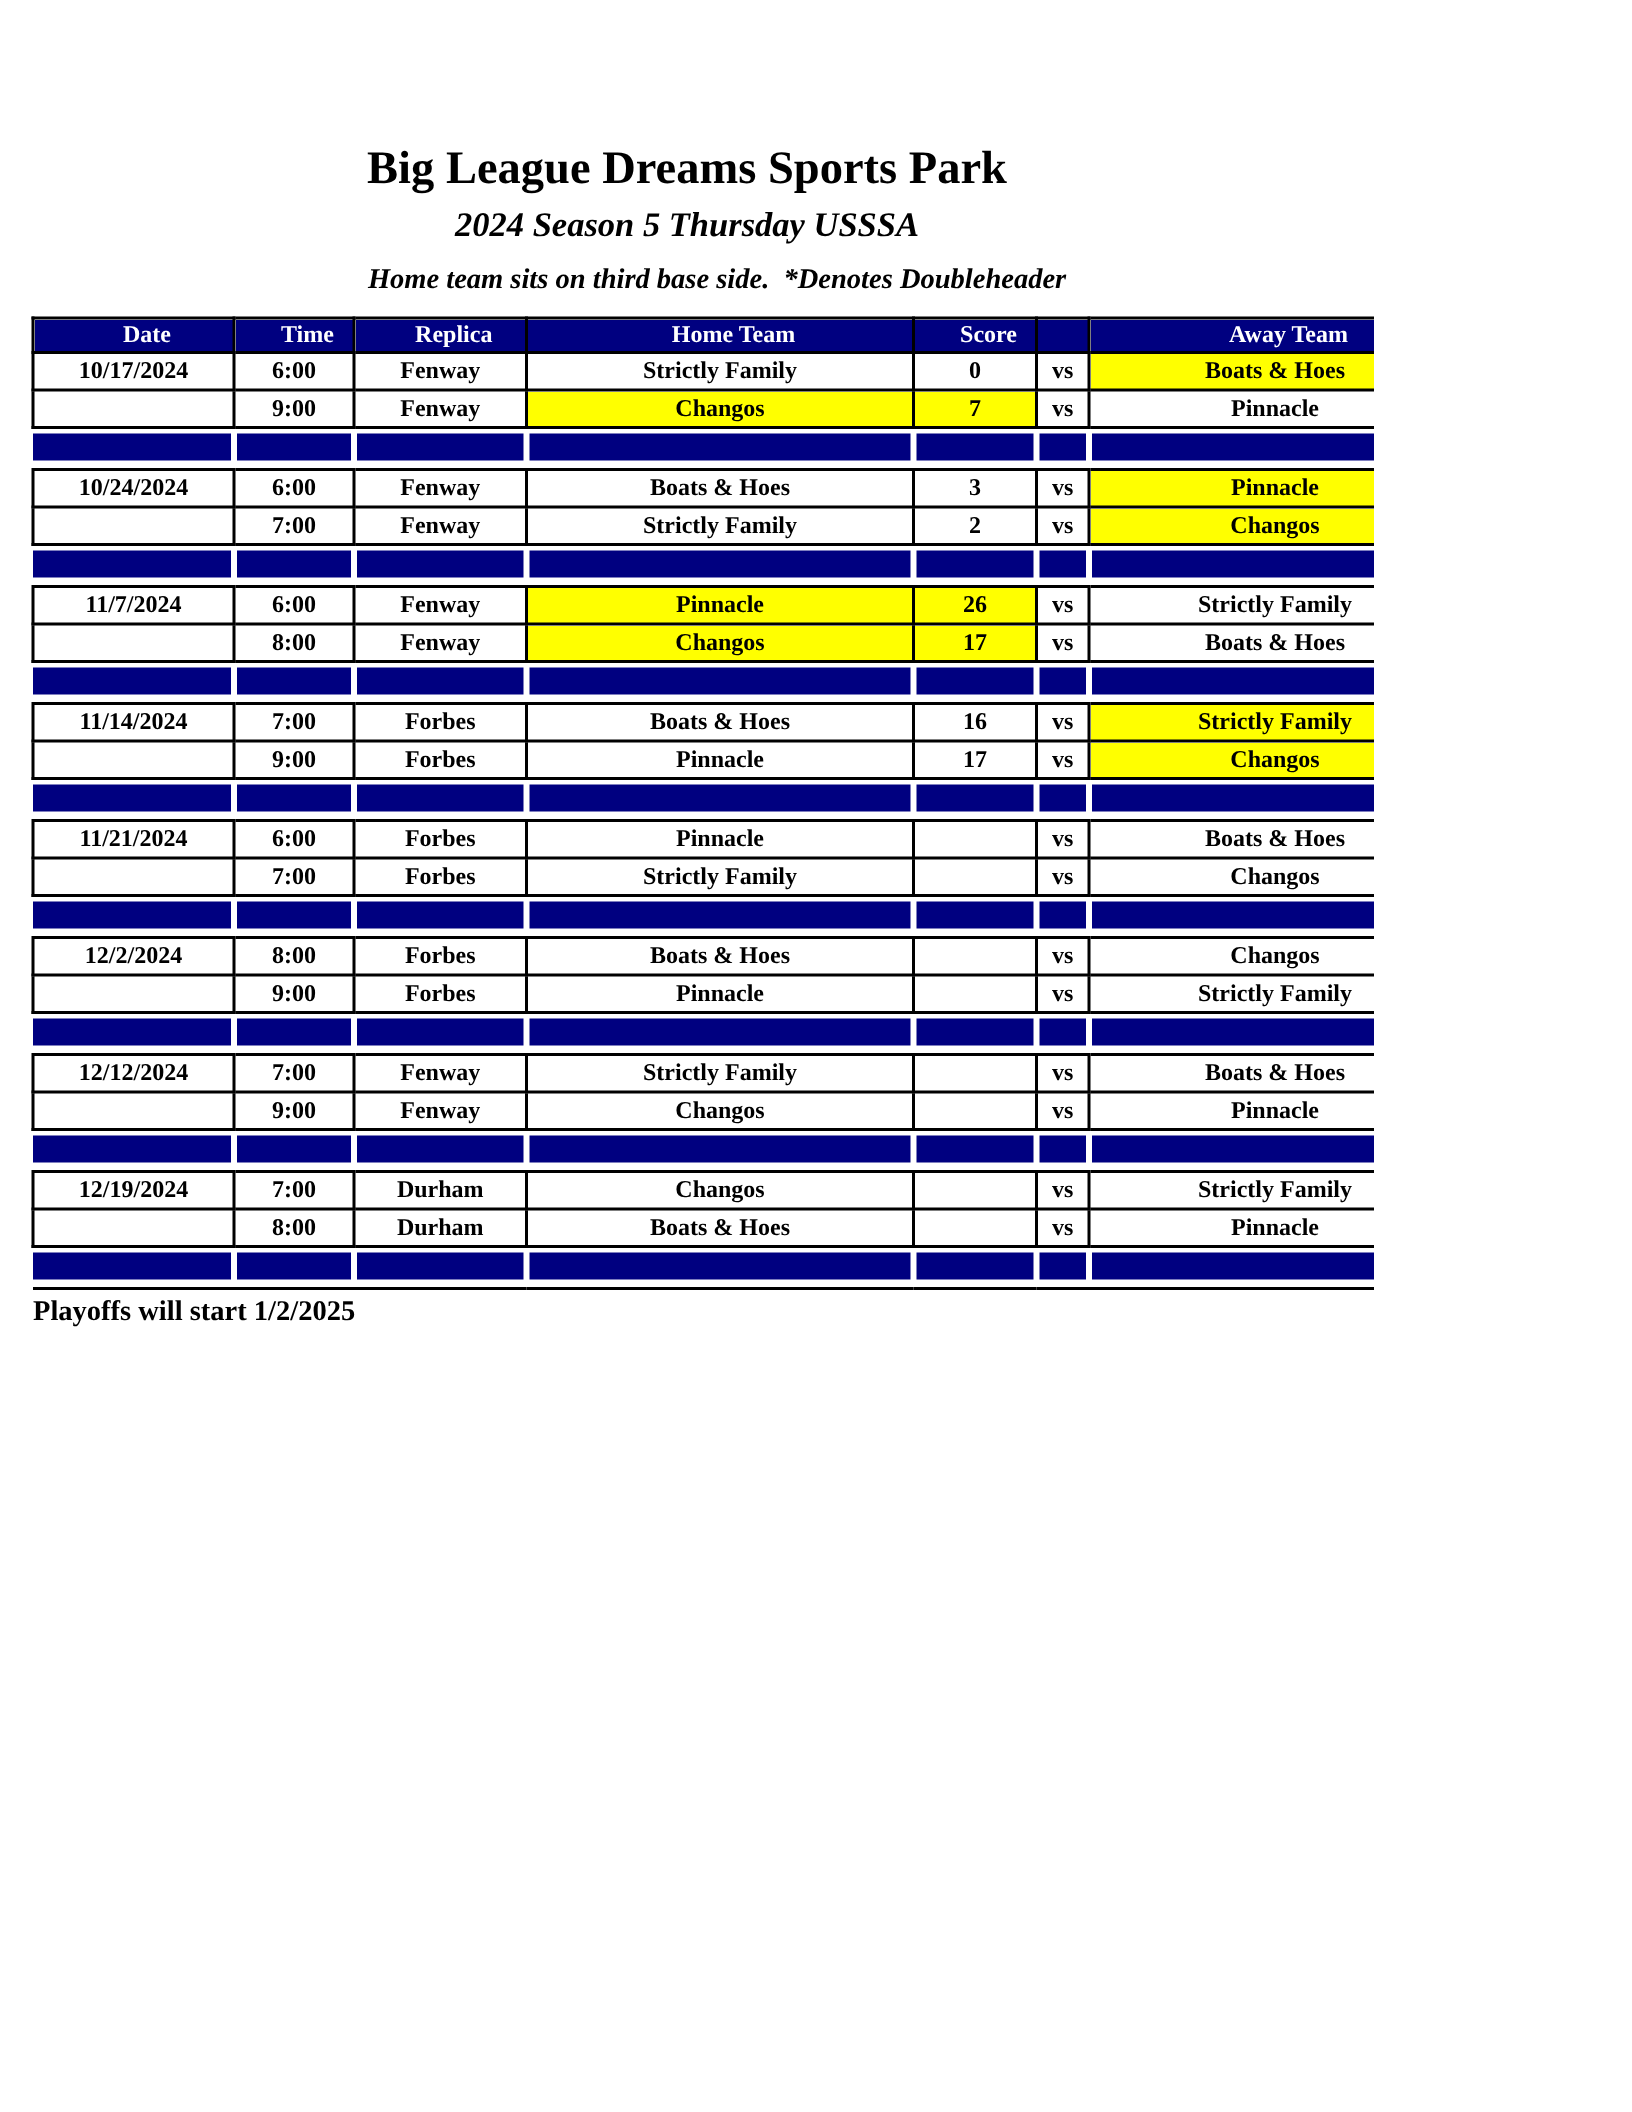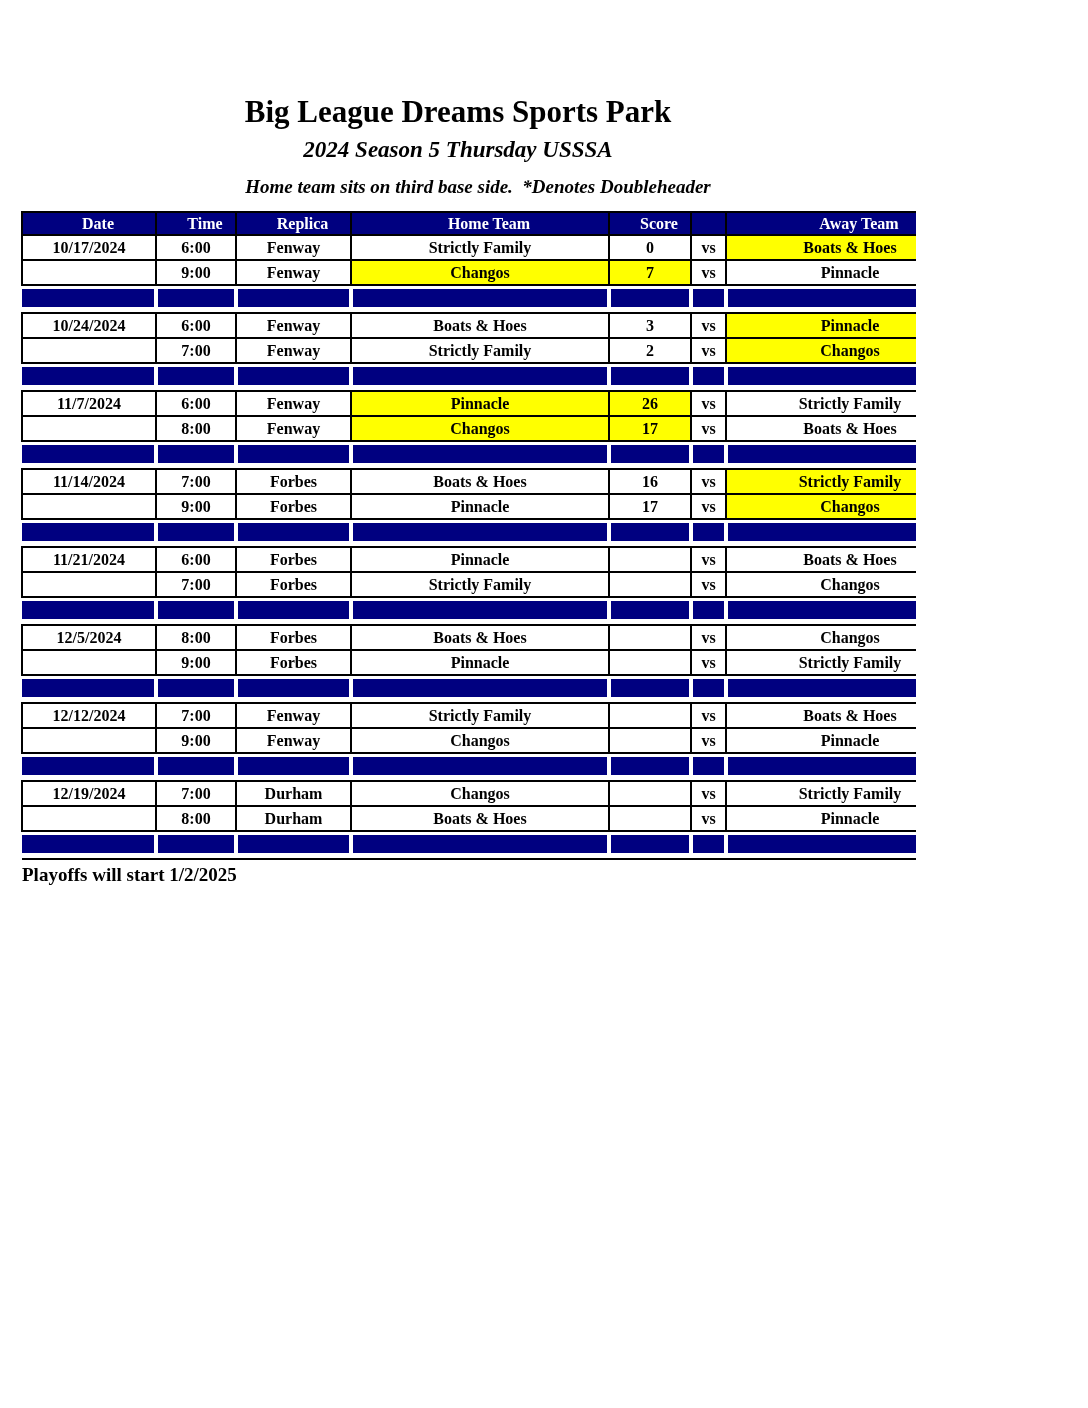--- a/index.html
+++ b/index.html
@@ -340,21 +340,21 @@
             <div class="sepbar"></div>
           </td>
     <td>
             <div class="sepbar"></div>
           </td>
     <td>
             <div class="sepbar"></div>
           </td>
   </tr>
         <tr>
-    <td>12/5/2024</td>
+    <td>12/2/2024</td>
     <td>8:00</td>
     <td>Forbes</td>
     <td>Boats &amp; Hoes</td>
     <td></td>
     <td class="vs">vs</td>
     <td>Changos</td>
     <td></td>
   </tr>
         <tr>
     <td></td>

